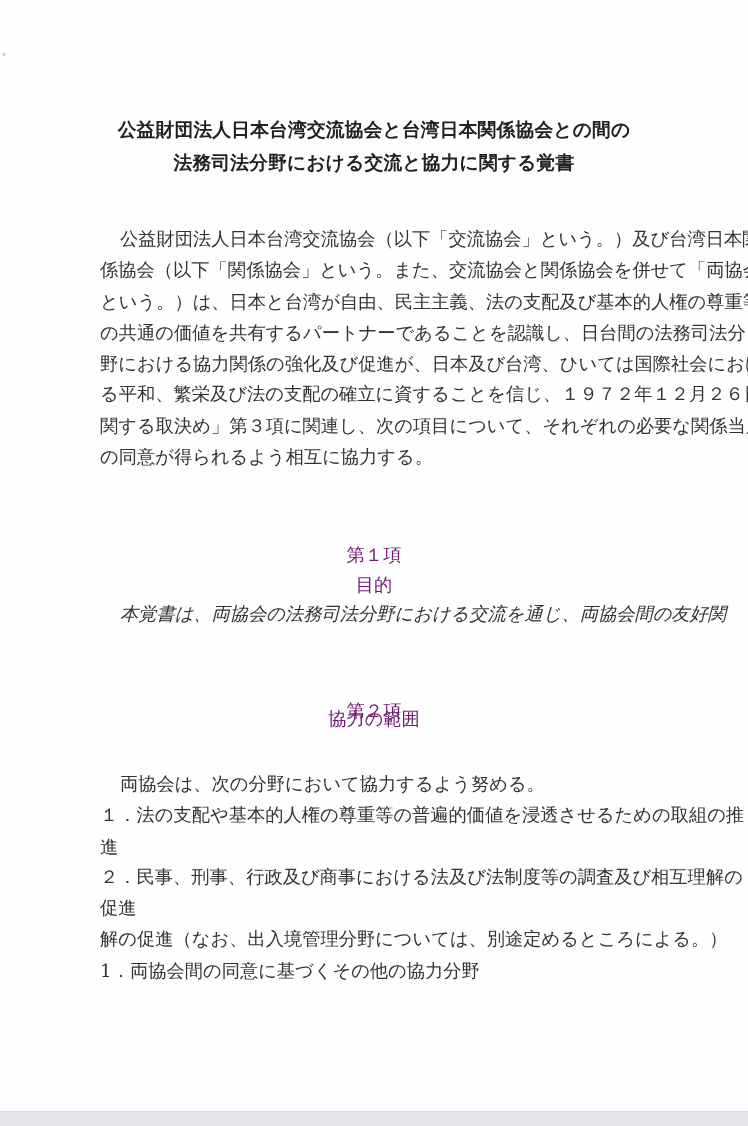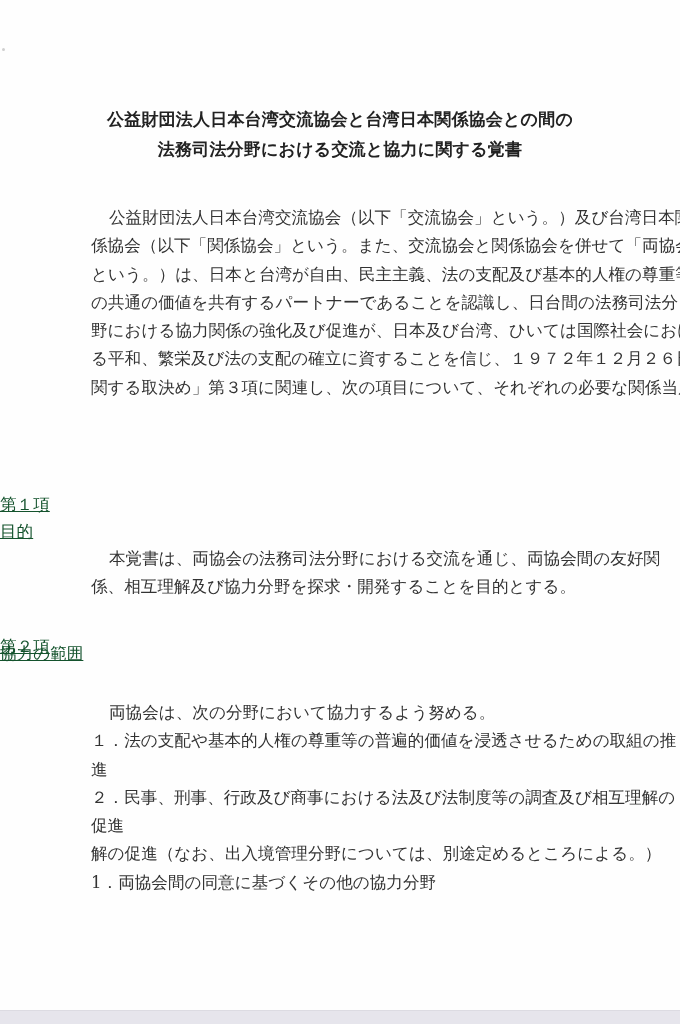--- a/index.html
+++ b/index.html
@@ -45,24 +45,24 @@
     }
     .line {
       display: block;
       white-space: nowrap;
     }
     .indent { padding-left: 18px; }
     .section-heading {
       position: absolute;
       left: 0;
       width: 680px;
+      text-align: center;
       font-size: 16.6px;
       line-height: 28px;
-      color: #14532d;
-      text-decoration: underline;
+      color: #701a75;
     }
     .bottom-bar {
       position: absolute;
       left: 0;
       top: 1010px;
       width: 680px;
       height: 14px;
       background: #e6e5ec;
       border-top: 1px solid #dcdbe2;
     }
@@ -88,27 +88,27 @@
   </div>
 
   <div class="para" style="top:204px;">
     <span class="line indent">公益財団法人日本台湾交流協会（以下「交流協会」という。）及び台湾日本関</span>
     <span class="line">係協会（以下「関係協会」という。また、交流協会と関係協会を併せて「両協会」</span>
     <span class="line">という。）は、日本と台湾が自由、民主主義、法の支配及び基本的人権の尊重等</span>
     <span class="line">の共通の価値を共有するパートナーであることを認識し、日台間の法務司法分</span>
     <span class="line">野における協力関係の強化及び促進が、日本及び台湾、ひいては国際社会におけ</span>
     <span class="line">る平和、繁栄及び法の支配の確立に資することを信じ、１９７２年１２月２６日</span>
     <span class="line">関する取決め」第３項に関連し、次の項目について、それぞれの必要な関係当局</span>
+    <span class="line">の同意が得られるよう相互に協力する。</span>
   </div>
 
   <div class="section-heading" style="top:491px;">第１項</div>
   <div class="section-heading" style="top:518px;">目的</div>
-  <div class="para" style="top:545px;">
+  <div class="para" style="top:545px;font-style:italic;">
     <span class="line indent">本覚書は、両協会の法務司法分野における交流を通じ、両協会間の友好関</span>
-    <span class="line">係、相互理解及び協力分野を探求・開発することを目的とする。</span>
   </div>
 
   <div class="section-heading" style="top:633px;">第２項</div>
   <div class="section-heading" style="top:640px;">協力の範囲</div>
   <div class="para" style="top:687px;margin-top:12px;">
     <span class="line indent">両協会は、次の分野において協力するよう努める。</span>
     <span class="line">１．法の支配や基本的人権の尊重等の普遍的価値を浸透させるための取組の推</span>
     <span class="line">進</span>
     <span class="line">２．民事、刑事、行政及び商事における法及び法制度等の調査及び相互理解の</span>
     <span class="line">促進</span>

